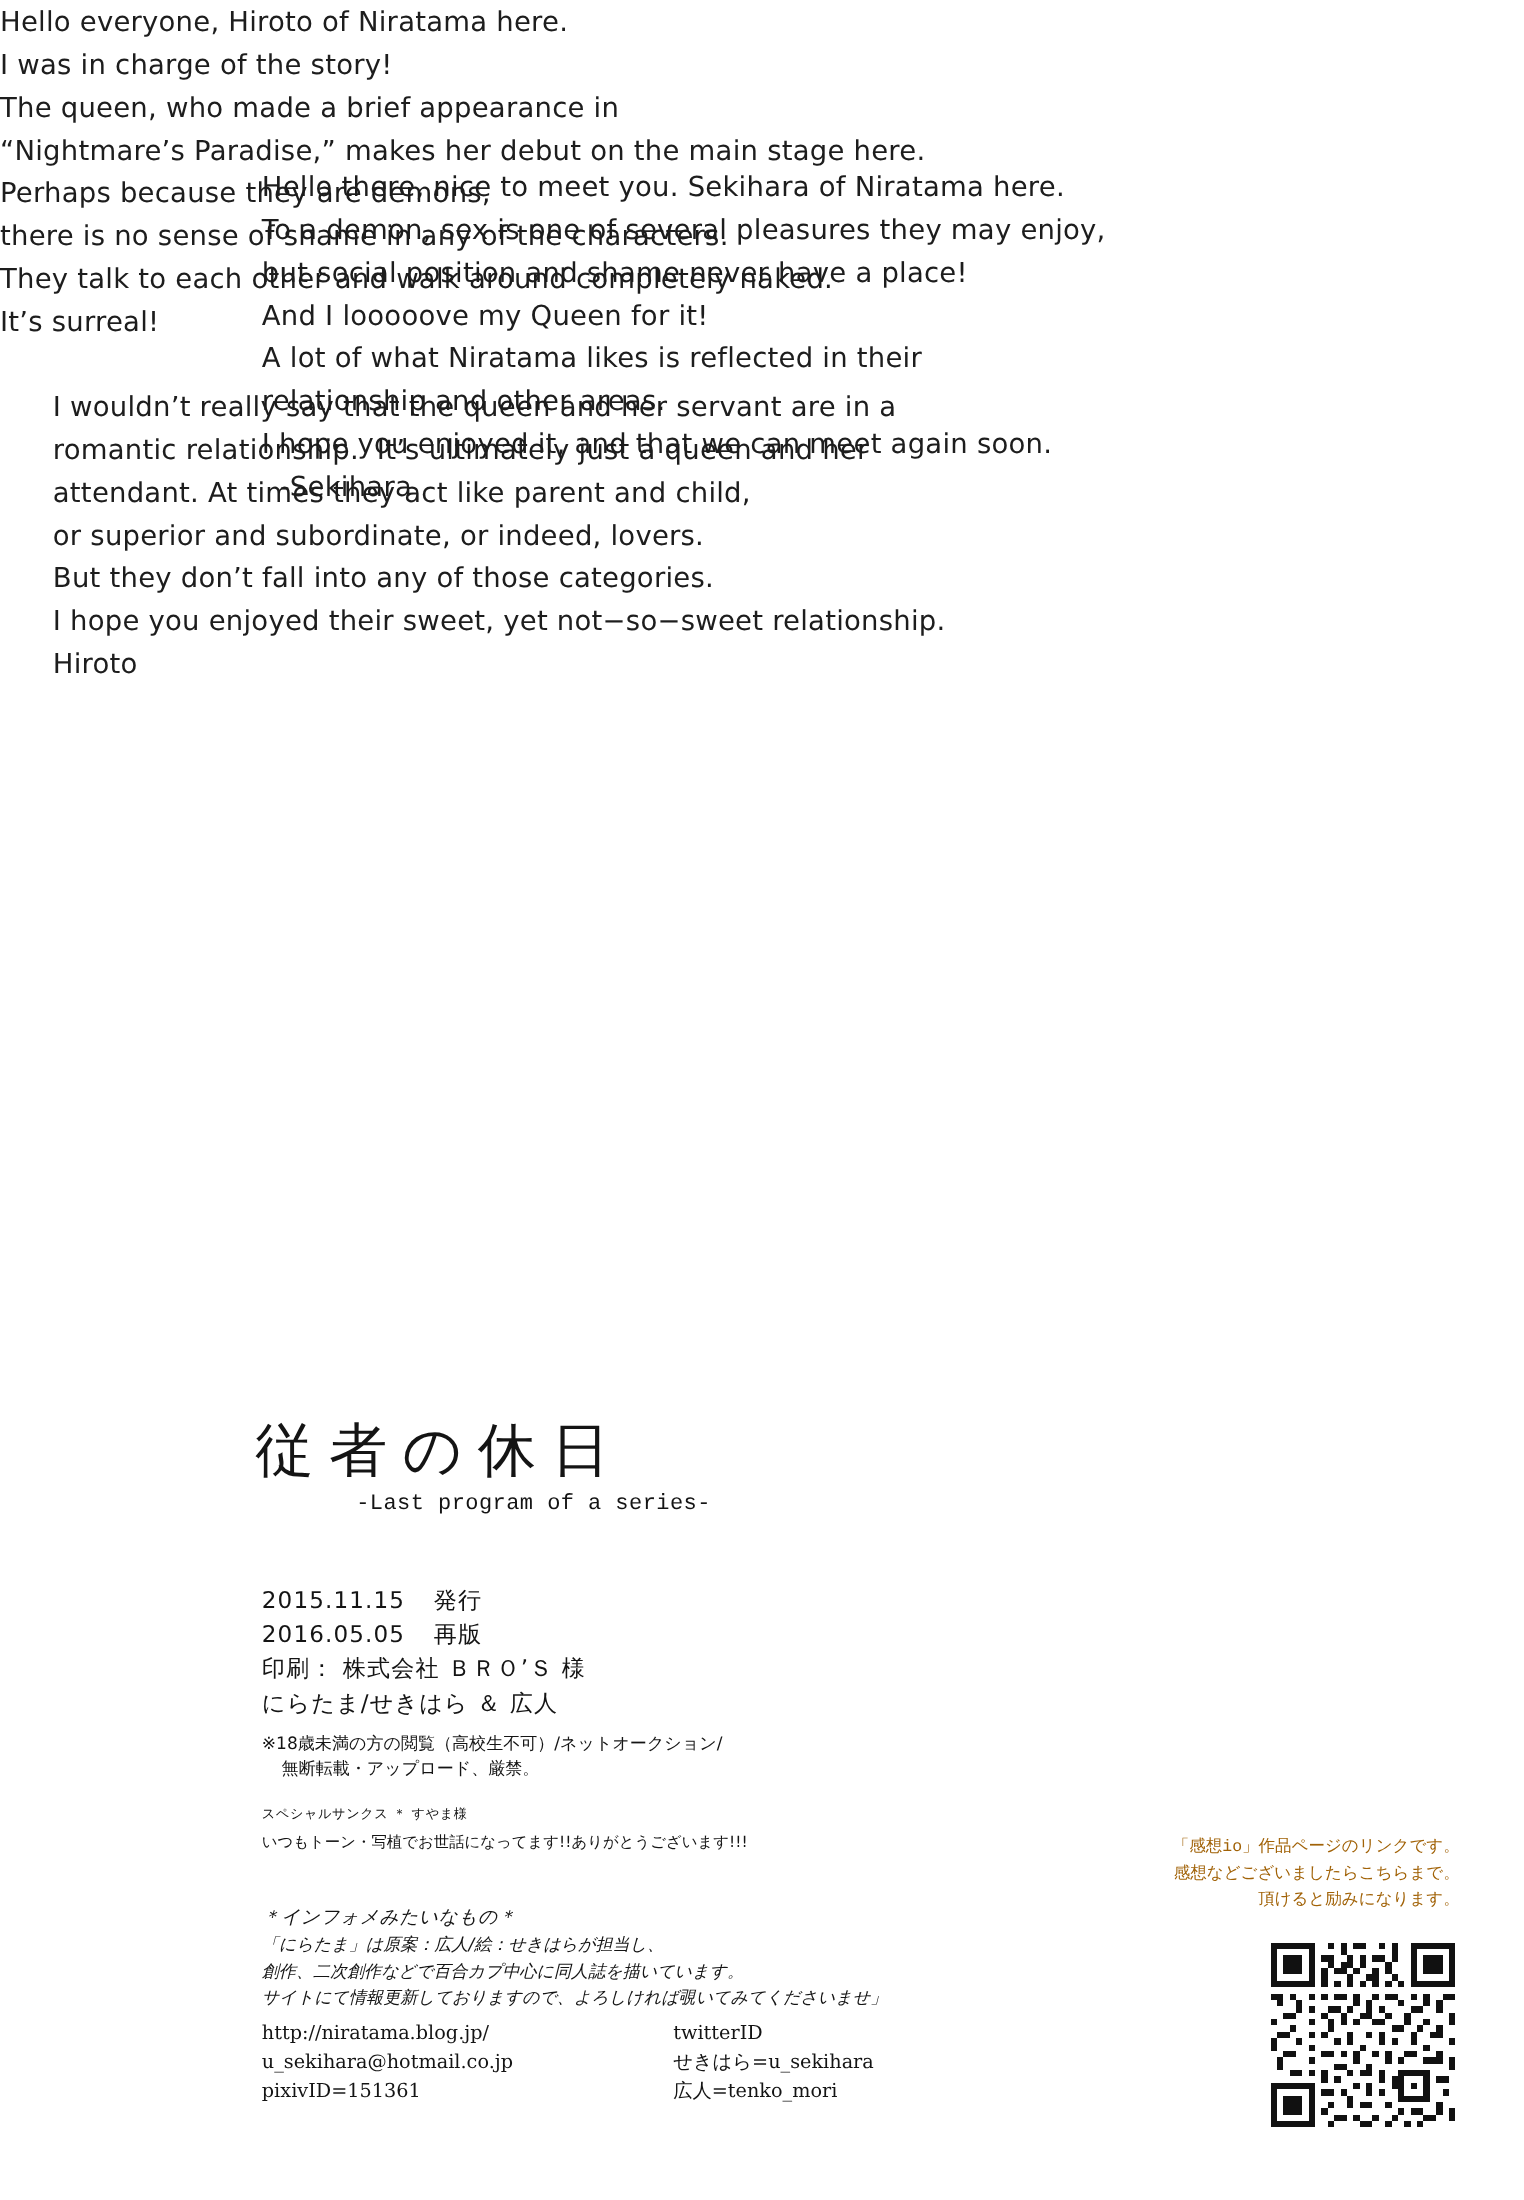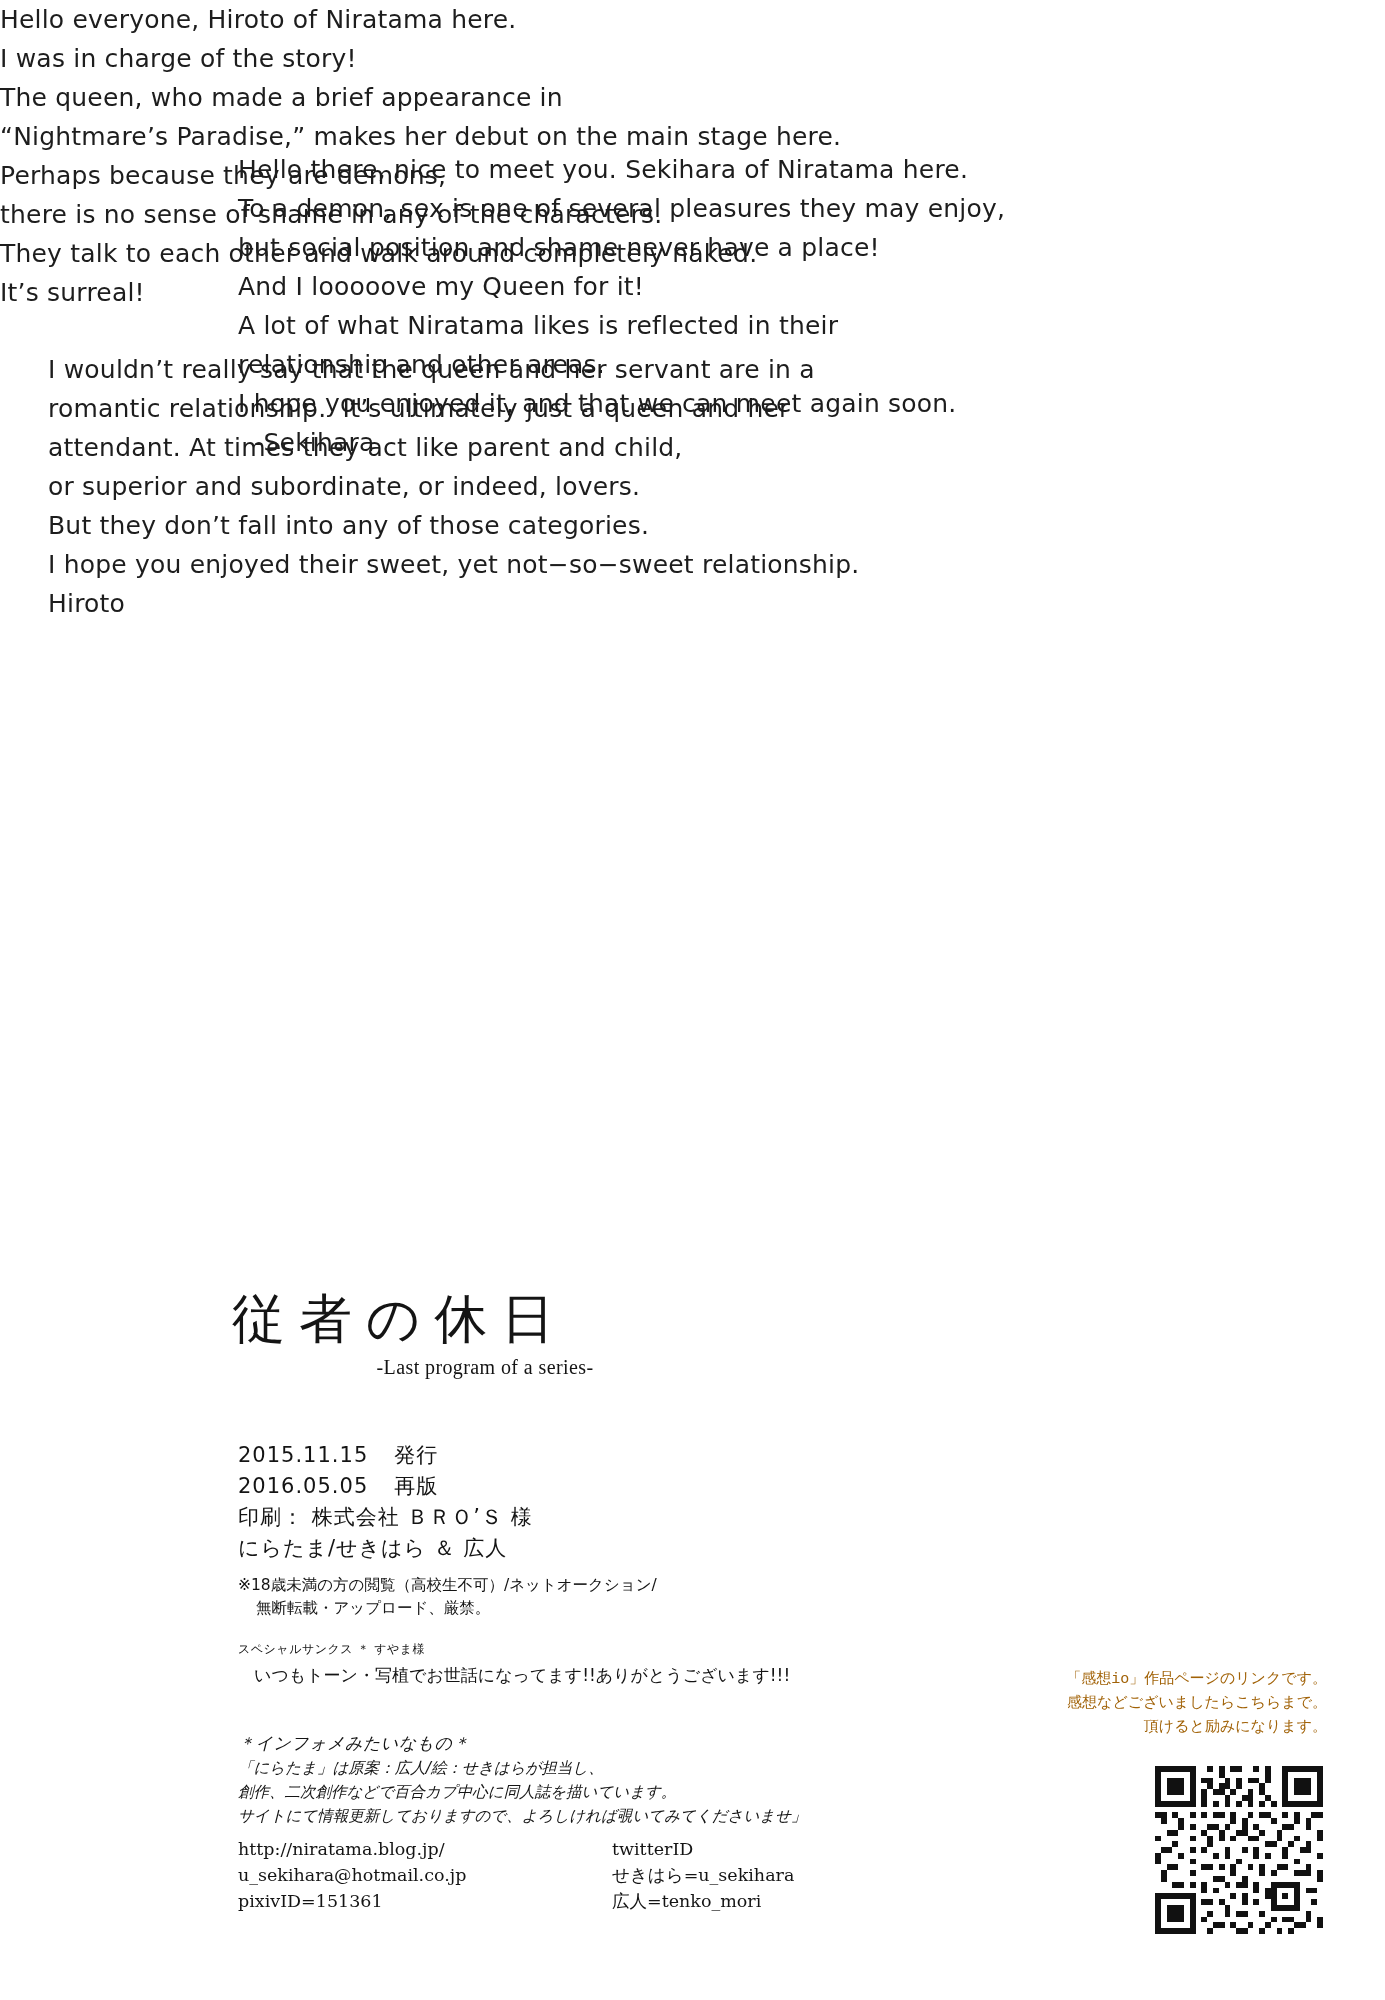--- a/index.html
+++ b/index.html
@@ -50,21 +50,21 @@
     width: 520px;
   }
   .title-main {
     font-family: "DejaVu Serif", serif;
     font-size: 53px;
     letter-spacing: 14px;
     color: #141414;
     line-height: 1.1;
   }
   .title-sub {
-    font-family: Liberation Serif, serif;
+    font-family: Liberation Mono, monospace;
     font-size: 20px;
     letter-spacing: 0.4px;
     color: #141414;
     text-align: center;
     margin-top: 8px;
     padding-right: 14px;
   }
 
   
   .colophon {
@@ -96,23 +96,22 @@
   }
   .colo-thanks-title {
     font-family: "DejaVu Sans", sans-serif;
     font-size: 12px;
     line-height: 30px;
     margin-top: 14px;
     letter-spacing: 0.5px;
   }
   .colo-thanks-sub {
     font-family: "DejaVu Sans", sans-serif;
-    font-size: 17px;
+    font-size: 14px;
     line-height: 23px;
-    margin-left: 16px;
   }
 
   
   .infoblock {
     position: absolute;
     left: 238px;
     top: 1730px;
     width: 640px;
     color: #141414;
     font-style: italic;

